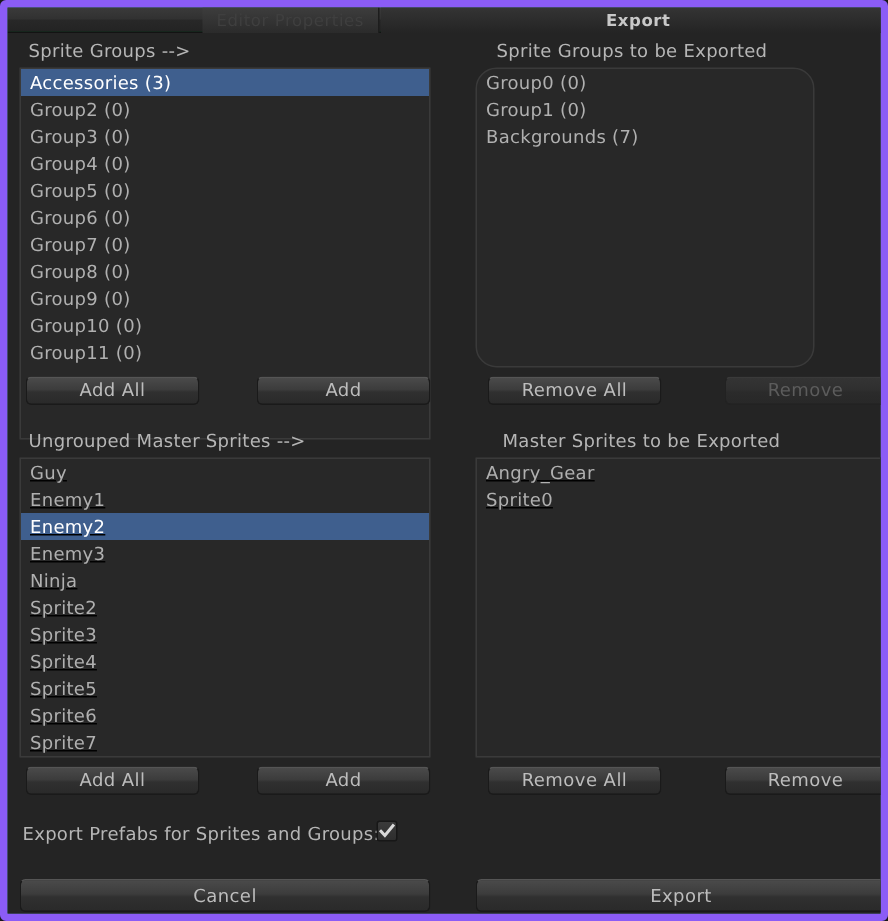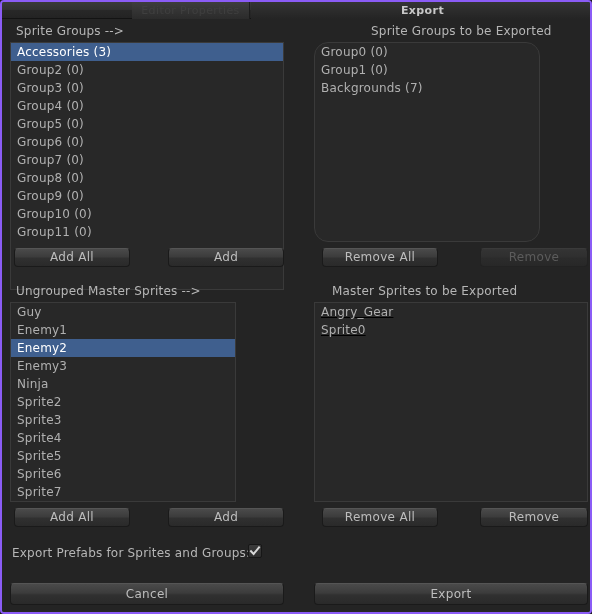--- a/index.html
+++ b/index.html
@@ -15,21 +15,21 @@
     -webkit-font-smoothing: antialiased;
   }
 
   
   .window {
     position: relative;
     width: 592px;
     height: 614px;
     box-sizing: border-box;
     background: #14532d;
-    border: 2px solid #8b5cf6;
+    border: 5px solid #8b5cf6;
     border-radius: 4px;
     overflow: hidden;
   }
 
   
   .titlebar {
     position: absolute;
     left: 0; top: 0;
     width: 592px;
     height: 17px;
@@ -174,34 +174,34 @@
         <div class="list-item">Group7 (0)</div>
         <div class="list-item">Group8 (0)</div>
         <div class="list-item">Group9 (0)</div>
         <div class="list-item">Group10 (0)</div>
         <div class="list-item">Group11 (0)</div>
       </div>
 
     <div class="btn" style="left:12px; top:229px; width:116px;">Add All</div>
     <div class="btn" style="left:166px; top:229px; width:116px;">Add</div>
 
-    <div class="section-title" style="left:326px; top:5px;margin-left:43px;">Sprite Groups to be Exported</div>
+    <div class="section-title" style="left:326px; top:5px;">Sprite Groups to be Exported</div>
 
     <div class="listbox" style="left:312px; top:23px; width:226px; height:200px;border-radius:14px;">
         <div class="list-item">Group0 (0)</div>
         <div class="list-item">Group1 (0)</div>
         <div class="list-item">Backgrounds (7)</div>
       </div>
 
     <div class="btn" style="left:320px; top:229px; width:116px;">Remove All</div>
     <div class="btn disabled" style="left:478px; top:229px; width:108px;">Remove</div>
 
     <div class="section-title" style="left:14px; top:265px;">Ungrouped Master Sprites --&gt;</div>
 
-    <div class="listbox" style="left:8px; top:283px; width:226px; height:200px;">
+    <div class="listbox" style="left:8px; top:283px; width:274px; height:200px;text-decoration:underline;">
         <div class="list-item">Guy</div>
         <div class="list-item">Enemy1</div>
         <div class="list-item selected">Enemy2</div>
         <div class="list-item">Enemy3</div>
         <div class="list-item">Ninja</div>
         <div class="list-item">Sprite2</div>
         <div class="list-item">Sprite3</div>
         <div class="list-item">Sprite4</div>
         <div class="list-item">Sprite5</div>
         <div class="list-item">Sprite6</div>

